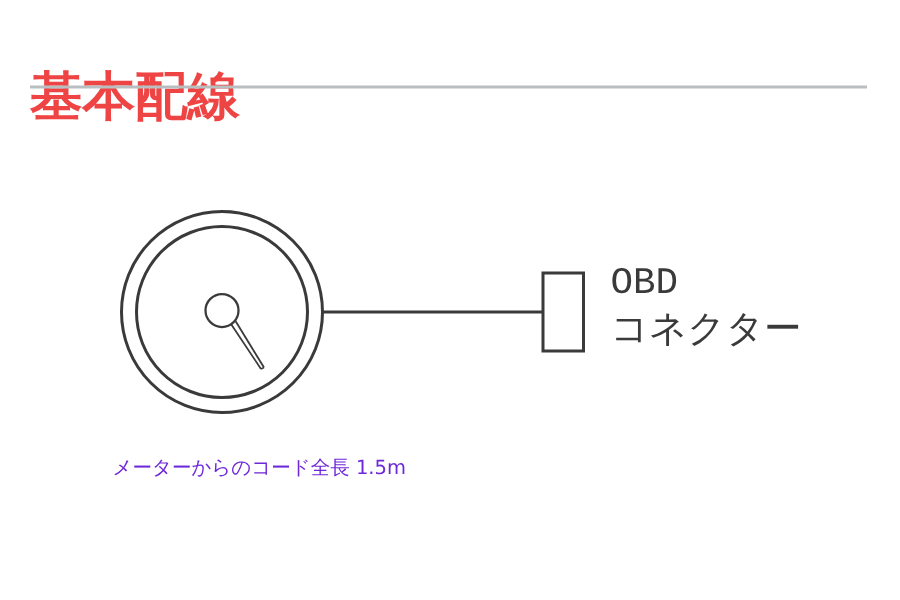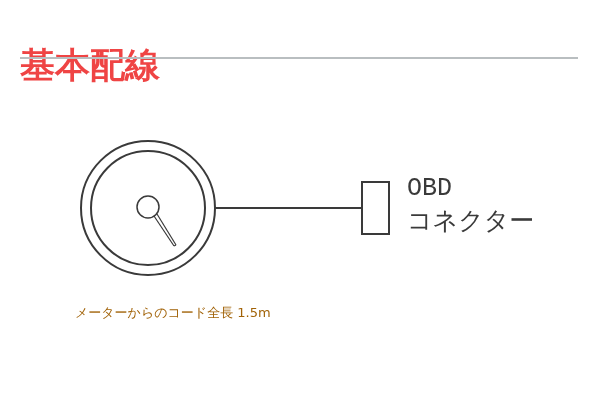--- a/index.html
+++ b/index.html
@@ -15,24 +15,24 @@
       position: absolute; left: 20px; top: 57px; width: 558px; height: 2px;
       background: #b9bec0;
     }
     svg.diagram { position: absolute; left: 0; top: 0; }
     .label-obd {
       position: absolute; left: 407px; top: 174px; font-size: 25px; color: #3a3a3a;
       line-height: 30px; font-family: Liberation Mono, monospace;
     }
     .label-connector {
       position: absolute; left: 407px; top: 205px; font-size: 25px; color: #3a3a3a;
-      line-height: 32px; font-family: Liberation Serif, serif;
+      line-height: 32px; font-family: Liberation Mono, monospace;
     }
     .caption {
-      position: absolute; left: 75px; top: 304px; font-size: 13px; color: #a16207;
+      position: absolute; left: 75px; top: 304px; font-size: 13px; color: #6d28d9;
       line-height: 18px; font-family: "DejaVu Sans", sans-serif;
     }
   </style>
 </head>
 <body>
 
 <div class="title">基本配線</div>
 <div class="title-rule"></div>
 
 <svg class="diagram" width="600" height="400" viewBox="0 0 600 400">

